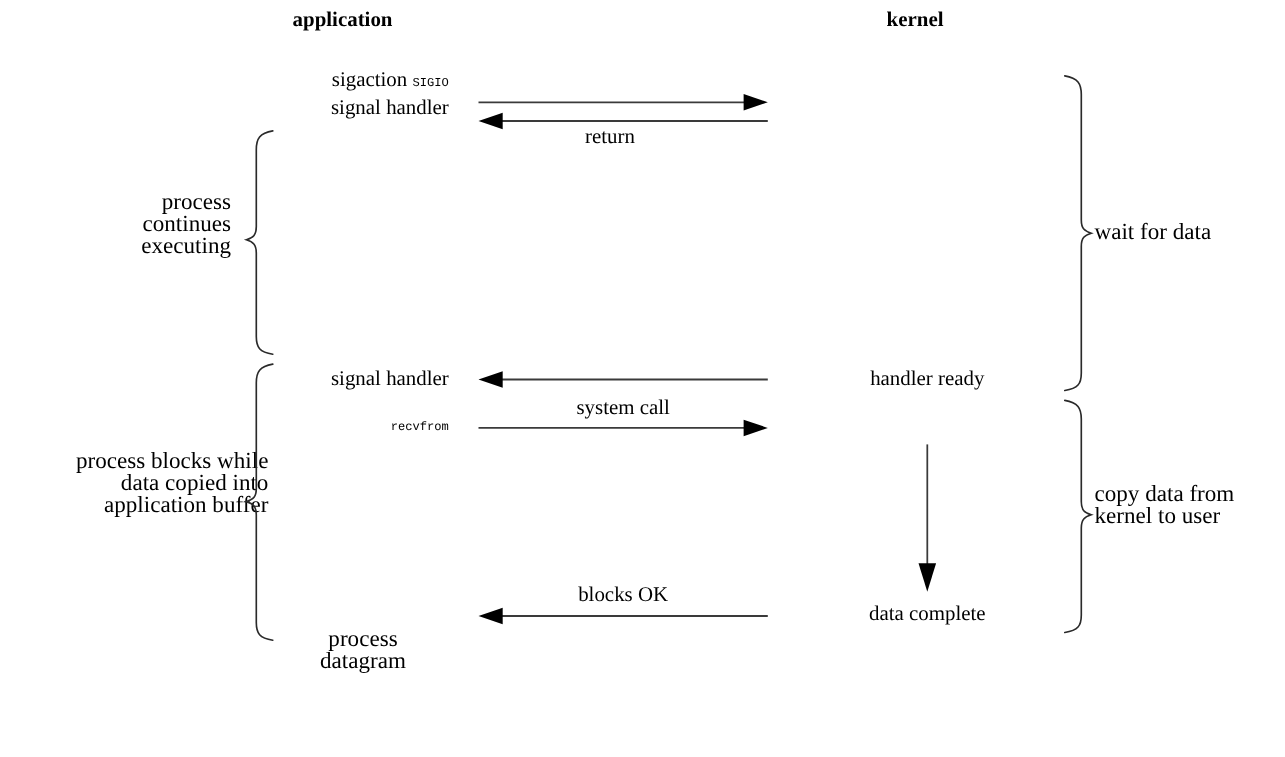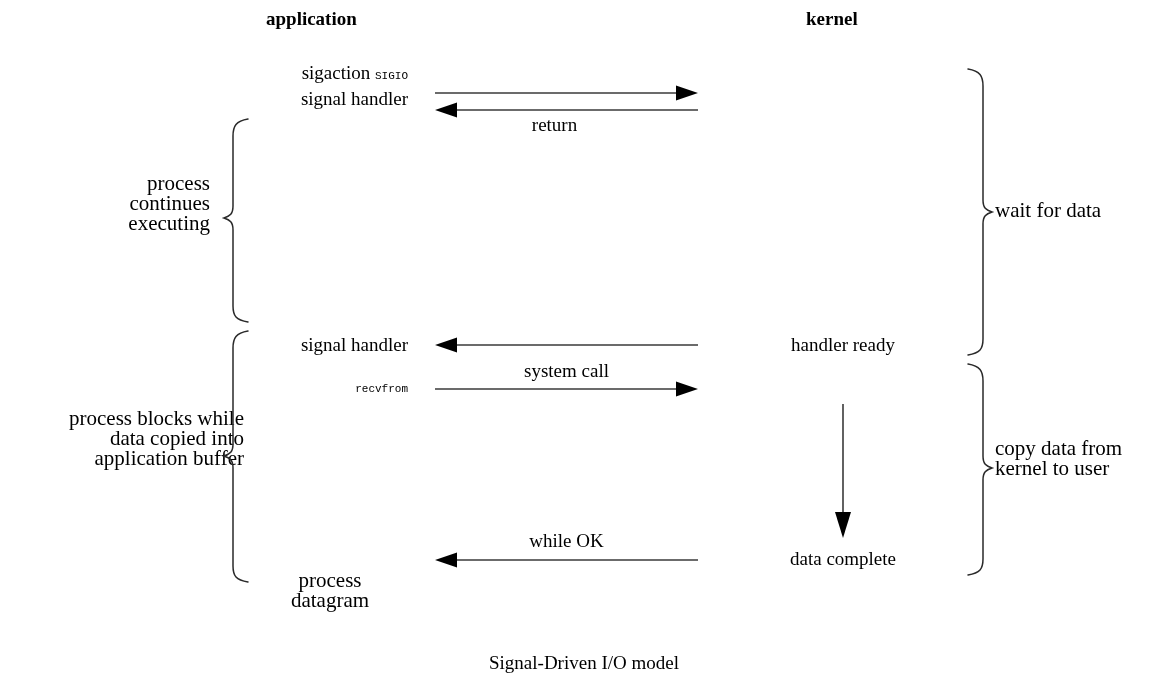--- a/index.html
+++ b/index.html
@@ -90,36 +90,35 @@
 
 
   <div class="abs lbl calign" style="left:743px; top:546px; width:200px;">data complete</div>
 
 
   <div class="abs lbl calign" style="left:423px; top:112px; width:263px;">return</div>
 
 
   <div class="abs lbl calign" style="left:435px; top:358px; width:263px;">system call</div>
 
-  <div class="abs lbl calign" style="left:435px; top:528px; width:263px;">while OK</div>
+  <div class="abs lbl calign" style="left:435px; top:528px; width:263px;">blocks OK</div>
 
   <div class="abs multiline ralign" style="left:20px; top:173px; width:190px;">process
 continues
 executing</div>
 
   <div class="abs multiline ralign" style="left:16px; top:408px; width:228px;">process blocks while
 data copied into
 application buffer</div>
 
   <div class="abs multiline lalign" style="left:995px; top:200px; width:180px;">wait for data</div>
 
   <div class="abs multiline lalign" style="left:995px; top:438px; width:180px;">copy data from
 kernel to user</div>
 
-  <div class="abs caption calign" style="left:334px; top:652px; width:500px;">Signal-Driven I/O model</div>
 
   <svg class="overlay" viewBox="0 0 1168 688">
 
     <g>
       <line class="arrowline" x1="435" y1="93" x2="688" y2="93"></line>
       <polygon class="arrowhead" points="698,93 676,85.5 676,100.5"></polygon>
     </g>
 
     <g>
       <line class="arrowline" x1="445" y1="110" x2="698" y2="110"></line>

